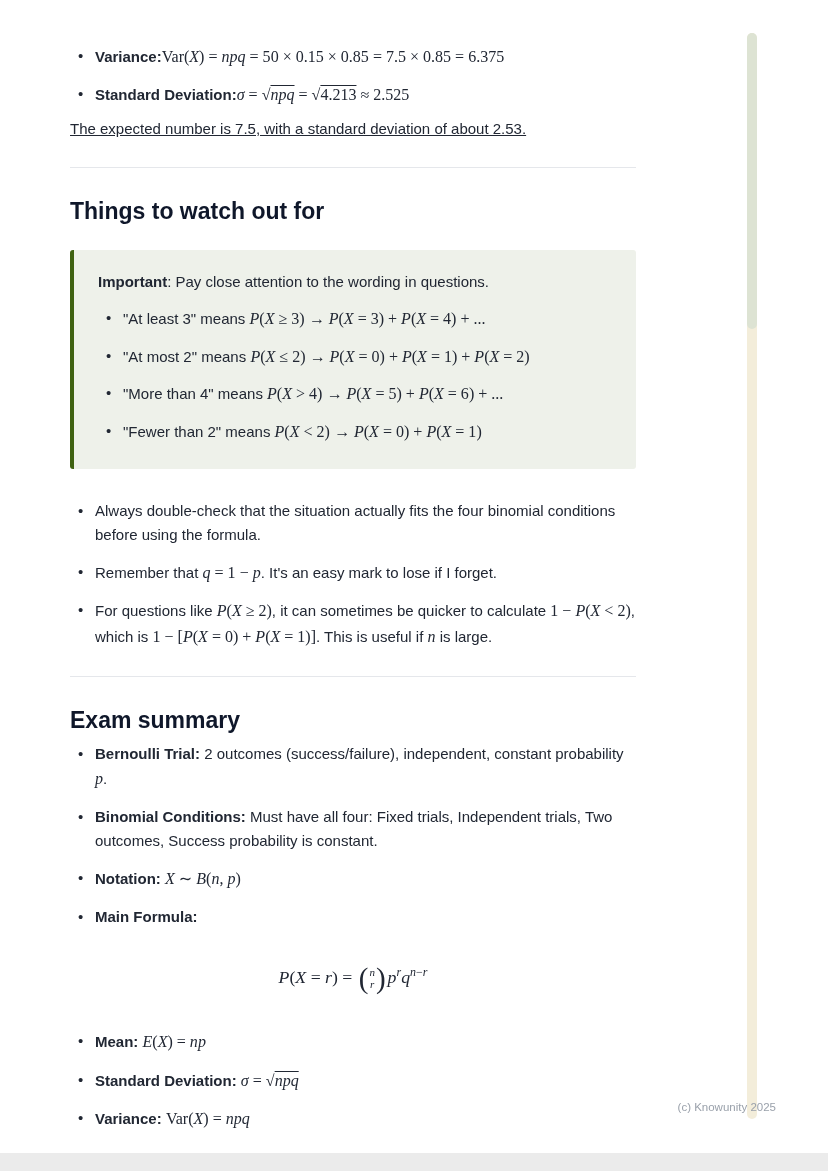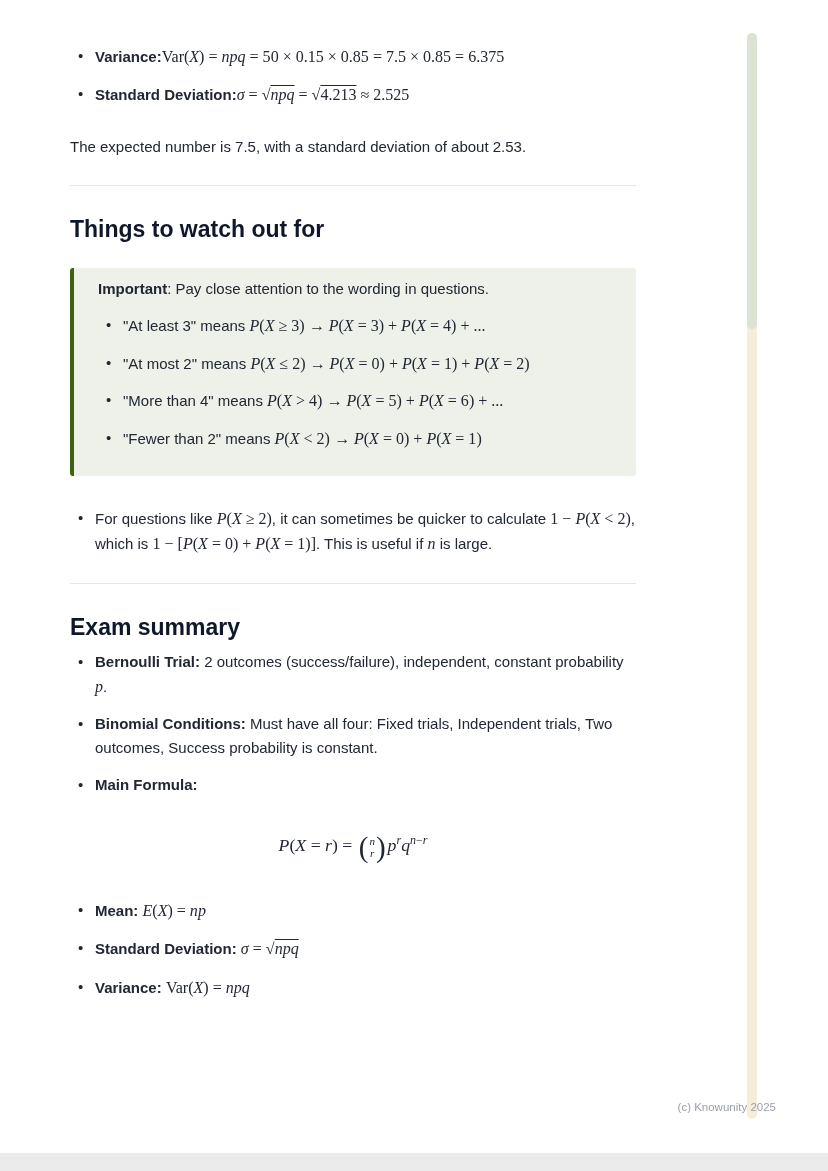--- a/index.html
+++ b/index.html
@@ -22,34 +22,34 @@
   .math { font-family: "Liberation Serif", serif; font-size: 1.07em; }
   .it { font-style: italic; }
   .ov { text-decoration: overline; }
   .bold { font-weight: 700; }
 
   ul { list-style: none; margin: 0; padding: 0; }
   li { position: relative; padding-left: 25px; }
   li::before { content: "•"; position: absolute; left: 8px; top: 0; }
   li + li { margin-top: 12px; }
 
-  .lead { margin: 28px 0 0; }
+  .lead { margin: 10px 0 0; text-decoration: underline; }
   hr.divider { border: none; border-top: 1px solid #e5e7eb; margin: 26px 0 0; }
   h2.section-heading {
     margin: 30px 0 0;
     font-size: 23px; line-height: 1.2;
     font-weight: 700;
     color: #0f172a;
   }
   .callout {
     margin-top: 24px;
     background: #eef1ea;
     border-left: 4px solid #3f6212;
     border-radius: 3px;
-    padding: 9px 24px 24px;
+    padding: 20px 24px 24px;
   }
   .callout ul { margin-top: 12px; }
   .tips { margin-top: 30px; }
   .points { margin-top: 8px; }
   .points li + li, .tips li + li, .results li + li { margin-top: 13px; }
 
   .formula { margin: 34px 0 12px; text-align: center; font-size: 15.5px; }
   .binom { display: inline-flex; align-items: center; vertical-align: middle; margin: 0 2px; }
   .paren { font-family: "Liberation Serif", serif; font-size: 29px; line-height: 1; font-weight: 400; }
   .stack {
@@ -101,30 +101,33 @@
     <p style="margin:0"><span class="bold">Important</span><span>: Pay close attention to the wording in questions.</span></p>
     <ul>
       <li><span>"At least 3" means </span><span class="math"><span class="it">P</span><span>(</span><span class="it">X</span><span> ≥ 3) → </span><span class="it">P</span><span>(</span><span class="it">X</span><span> = 3) + </span><span class="it">P</span><span>(</span><span class="it">X</span><span> = 4) + ...</span></span></li>
       <li><span>"At most 2" means </span><span class="math"><span class="it">P</span><span>(</span><span class="it">X</span><span> ≤ 2) → </span><span class="it">P</span><span>(</span><span class="it">X</span><span> = 0) + </span><span class="it">P</span><span>(</span><span class="it">X</span><span> = 1) + </span><span class="it">P</span><span>(</span><span class="it">X</span><span> = 2)</span></span></li>
       <li><span>"More than 4" means </span><span class="math"><span class="it">P</span><span>(</span><span class="it">X</span><span> &gt; 4) → </span><span class="it">P</span><span>(</span><span class="it">X</span><span> = 5) + </span><span class="it">P</span><span>(</span><span class="it">X</span><span> = 6) + ...</span></span></li>
       <li><span>"Fewer than 2" means </span><span class="math"><span class="it">P</span><span>(</span><span class="it">X</span><span> &lt; 2) → </span><span class="it">P</span><span>(</span><span class="it">X</span><span> = 0) + </span><span class="it">P</span><span>(</span><span class="it">X</span><span> = 1)</span></span></li>
     </ul>
   </div>
 
   <ul class="tips">
+    <li><span>Always double-check that the situation actually fits the four binomial conditions before using the formula.</span></li>
+    <li><span>Remember that </span><span class="math"><span class="it">q</span><span> = 1 − </span><span class="it">p</span></span><span>. It's an easy mark to lose if I forget.</span></li>
     <li><span>For questions like </span><span class="math"><span class="it">P</span><span>(</span><span class="it">X</span><span> ≥ 2)</span></span><span>, it can sometimes be quicker to calculate </span><span class="math"><span>1 − </span><span class="it">P</span><span>(</span><span class="it">X</span><span> &lt; 2)</span></span><span>, which is </span><span class="math"><span>1 − [</span><span class="it">P</span><span>(</span><span class="it">X</span><span> = 0) + </span><span class="it">P</span><span>(</span><span class="it">X</span><span> = 1)]</span></span><span>. This is useful if </span><span class="math"><span class="it">n</span></span><span> is large.</span></li>
   </ul>
 
   <hr class="divider">
 
   <h2 class="section-heading">Exam summary</h2>
 
   <ul class="points">
     <li><span class="bold">Bernoulli Trial:</span><span> 2 outcomes (success/failure), independent, constant probability </span><span class="math"><span class="it">p</span></span><span>.</span></li>
     <li><span class="bold">Binomial Conditions:</span><span> Must have all four: Fixed trials, Independent trials, Two outcomes, Success probability is constant.</span></li>
+    <li><span class="bold">Notation:</span><span> </span><span class="math"><span class="it">X</span><span> ∼ </span><span class="it">B</span><span>(</span><span class="it">n</span><span>, </span><span class="it">p</span><span>)</span></span></li>
     <li><span class="bold">Main Formula:</span></li>
   </ul>
 
   <div class="formula">
     <span class="math"><span class="math"><span class="it">P</span><span>(</span><span class="it">X</span><span> = </span><span class="it">r</span><span>) = </span></span></span><span class="binom">
         <span class="paren">(</span>
         <span class="stack">
           <span class="it">n</span>
           <span class="it">r</span>
         </span>

